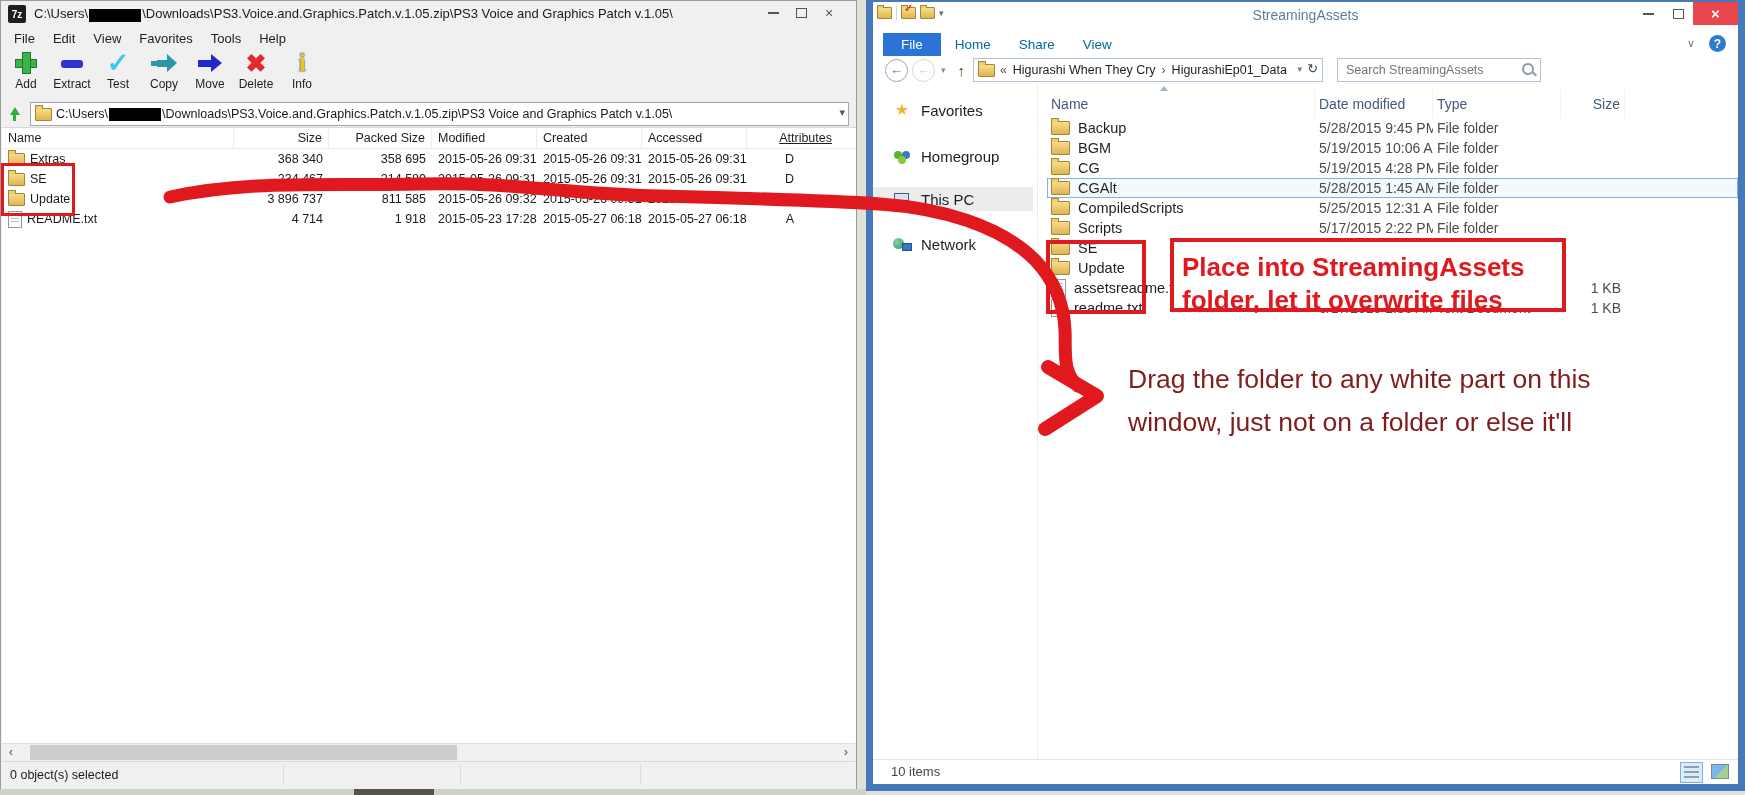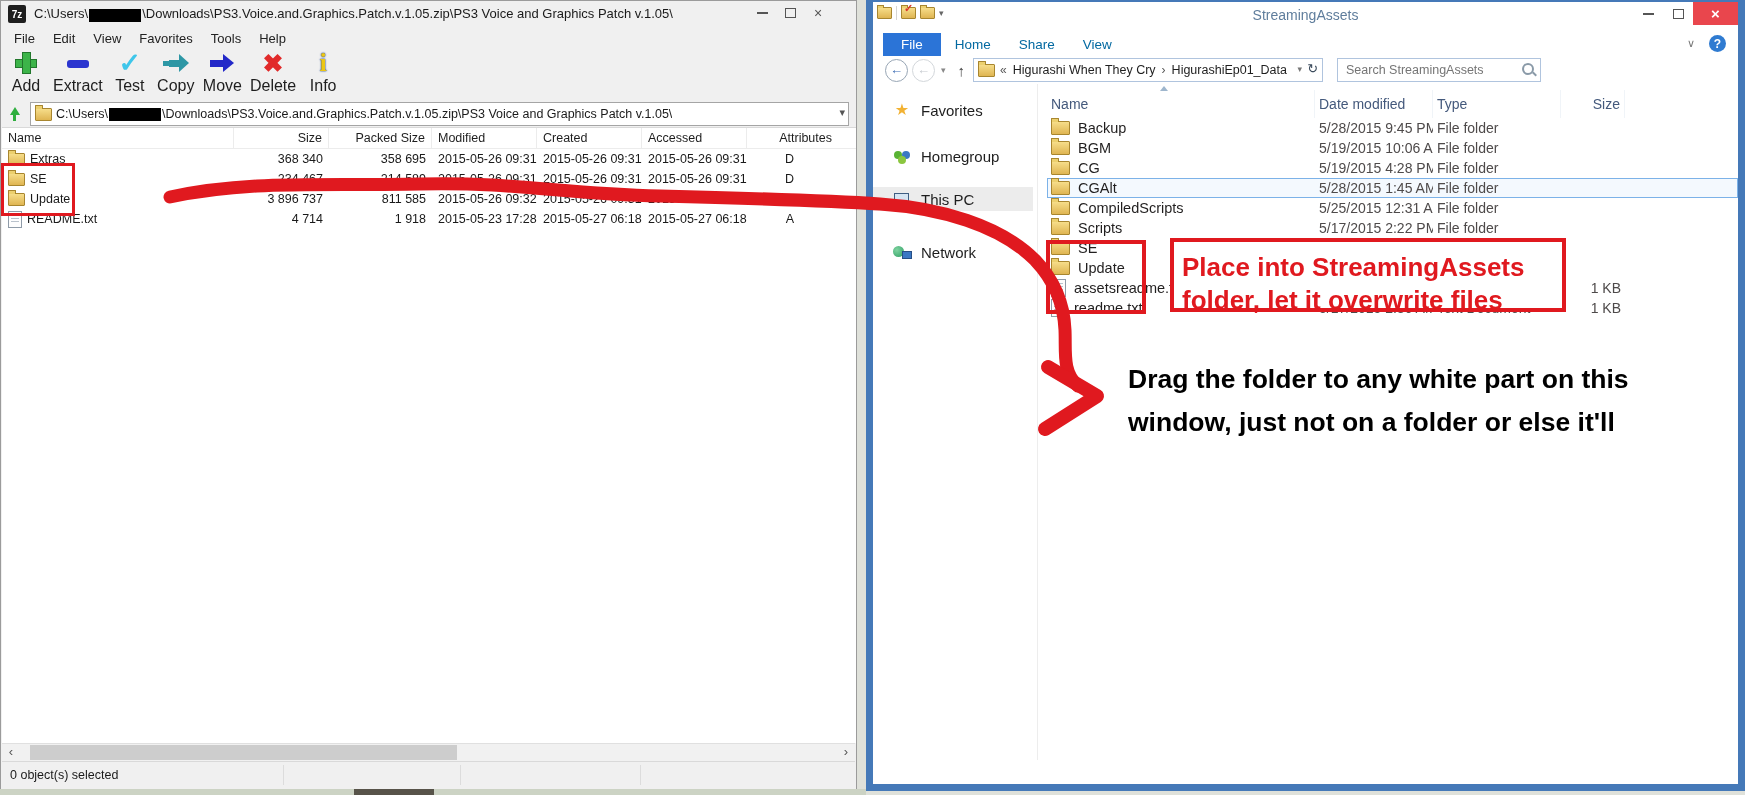--- a/index.html
+++ b/index.html
@@ -1,31 +1,31 @@
 <!DOCTYPE html>
 <html><head>
 <meta charset="utf-8">
 <style>
   html,body{margin:0;padding:0;background:#dfe1da;font-family:"Liberation Sans",sans-serif;}
   #page{position:relative;width:1745px;height:795px;overflow:hidden;background:#dfe1da;}
   
   #zipwin{position:absolute;left:0;top:0;width:857px;height:790px;background:#f0f0f0;border:1px solid #9b9b9b;box-sizing:border-box;}
-  .zip-titlebar{position:absolute;left:0;top:0;right:16px;height:26px;display:flex;align-items:center;}
+  .zip-titlebar{position:absolute;left:0;top:0;right:5px;height:26px;display:flex;align-items:center;}
   .zip-appicon{width:18px;height:18px;background:#1e1e1e;color:#fff;font-size:10px;font-weight:bold;display:flex;align-items:center;justify-content:center;margin:0 8px 0 7px;border-radius:2px;flex:none;}
   .zip-title{font-size:13px;color:#1a1a1a;white-space:nowrap;overflow:hidden;}
   .redact{display:inline-block;width:52px;height:13px;background:#000;vertical-align:middle;margin:0 1px;}
   .capbtns{position:absolute;right:8px;top:2px;display:flex;}
   .capbtn{width:28px;height:20px;display:flex;align-items:center;justify-content:center;color:#555;font-size:14px;}
   .cap-min::before{content:'';display:block;width:11px;height:2px;background:#555;}
   .cap-max::before{content:'';display:block;width:9px;height:8px;border:1.5px solid #555;}
   .zip-menubar{position:absolute;left:0;top:26px;right:0;height:22px;display:flex;align-items:center;padding-left:4px;}
   .zmenu{font-size:13px;color:#222;padding:0 9px;}
   .zip-toolbar{position:absolute;left:2px;top:48px;right:0;height:50px;display:flex;align-items:flex-start;}
   .ztool{min-width:38px;padding:1px 4px;text-align:center;}
-  .ztool .tlabel{font-size:16px;color:#1e1e1e;display:block;margin-top:1px;}
+  .ztool .tlabel{font-size:12px;color:#1e1e1e;display:block;margin-top:1px;}
   .ticon{width:30px;height:26px;position:relative;display:block;margin:0 auto;font-size:24px;line-height:26px;text-align:center;}
   .ticon.add::before{content:'';position:absolute;left:5px;top:10px;width:20px;height:7px;background:#3cb449;box-shadow:0 0 0 1px #22772c;}
   .ticon.add::after{content:'';position:absolute;left:11.5px;top:3px;width:7px;height:20px;background:#3cb449;box-shadow:0 0 0 1px #22772c;}
   .ticon.extract::before{content:'';position:absolute;left:4px;top:10px;width:22px;height:8px;background:#2b35cf;border-radius:3px;}
   .ticon.test{color:#3ec6ea;font-weight:bold;font-size:27px;}
   .ticon.copy::before{content:'';position:absolute;left:8px;top:10px;width:10px;height:7px;background:#2d97a5;box-shadow:-7px 0 0 -1px #2d97a5;}
   .ticon.copy::after{content:'';position:absolute;left:18px;top:4px;border-left:10px solid #2d97a5;border-top:9px solid transparent;border-bottom:9px solid transparent;}
   .ticon.move::before{content:'';position:absolute;left:3px;top:10px;width:13px;height:7px;background:#2328c8;}
   .ticon.move::after{content:'';position:absolute;left:16px;top:4px;border-left:11px solid #2328c8;border-top:9px solid transparent;border-bottom:9px solid transparent;}
   .ticon.delete{color:#e12a2a;font-weight:bold;font-size:25px;}
@@ -35,21 +35,21 @@
   .root-icon::before{content:'';position:absolute;left:3px;top:1px;border-left:5px solid transparent;border-right:5px solid transparent;border-bottom:8px solid #2fae3e;}
   .root-icon::after{content:'';position:absolute;left:6px;top:8px;width:3px;height:7px;background:#2fae3e;}
   .zip-combo{flex:1;height:22px;margin-right:7px;background:#fff;border:1px solid #a5a5a5;display:flex;align-items:center;position:relative;}
   .zip-combo .pathtext{font-size:12.5px;color:#1a1a1a;white-space:nowrap;overflow:hidden;margin-left:4px;margin-right:18px;}
   .combo-drop{position:absolute;right:3px;top:3px;font-size:11px;color:#555;}
   .zip-list{position:absolute;left:1px;top:126px;width:854px;bottom:46px;background:#fff;border-top:1px solid #d9d9d9;}
   .zgrid{display:grid;grid-template-columns:232px 95px 103px 105px 105px 105px 1fr;}
   .zhead{height:20px;border-bottom:1px solid #ececec;}
   .zhead .hc{font-size:12.5px;color:#1e1e1e;border-right:1px solid #ececec;display:flex;align-items:center;padding:0 6px;}
   .zhead .hc.r{justify-content:flex-end;}
-  .zhead .hc.attr{justify-content:flex-end;padding-right:24px;border-right:none;}
+  .zhead .hc.attr{justify-content:flex-end;padding-right:24px;border-right:none;text-decoration:underline;}
   .zrow{height:20px;}
   .zrow .c{font-size:12.5px;color:#1a1a1a;display:flex;align-items:center;padding:0 6px;white-space:nowrap;overflow:hidden;}
   .zrow .c.num{justify-content:flex-end;}
   .zrow .c.attr{justify-content:flex-end;padding-right:62px;}
   .zrow .c.name{gap:5px;padding-left:6px;}
   .fold{width:15px;height:11px;background:linear-gradient(180deg,#f6dd8a,#dfb552);border:1px solid #a8862f;border-radius:1px;position:relative;flex:none;}
   .fold::before{content:'';position:absolute;left:-1px;top:-4px;width:6px;height:3px;background:#ecd06f;border:1px solid #a8862f;border-bottom:none;border-radius:1px 1px 0 0;}
   .doc{width:12px;height:15px;background:#fdfdfd;border:1px solid #8f9ba8;position:relative;flex:none;}
   .doc::before{content:'';position:absolute;left:2px;top:3px;right:2px;height:9px;background:repeating-linear-gradient(#b9c2cc 0 1px,transparent 1px 3px);}
   .zip-hscroll{position:absolute;left:1px;right:1px;bottom:28px;height:17px;background:#f1f1f1;border-top:1px solid #e0e0e0;}
@@ -124,21 +124,21 @@
   .vbtn.on{border:1px solid #7cb0e0;background:#dcebfa;}
   .v-list{width:15px;height:13px;background:repeating-linear-gradient(#8fa0b0 0 2px,transparent 2px 5px);}
   .v-big{width:16px;height:13px;background:linear-gradient(135deg,#7fb4e8 55%,#a8d08a 55%);border:1px solid #6a8aa8;}
   
   #annot-svg{position:absolute;left:0;top:0;z-index:50;pointer-events:none;}
   .redbox{position:absolute;border:3px solid #e0191f;z-index:60;pointer-events:none;}
   .redbox.thick{border-width:4px;}
   #place-box{position:absolute;left:1170px;top:238px;width:396px;height:74px;background:#fff;border:4px solid #e0191f;z-index:60;box-sizing:border-box;padding:9px 8px;}
   #place-box .pl{font-size:26px;font-weight:bold;color:#e0191f;line-height:33px;white-space:nowrap;}
   #drag-text{position:absolute;left:1128px;top:358px;z-index:60;}
-  #drag-text .dl{font-size:26.5px;font-weight:bold;color:#000000;line-height:43px;white-space:nowrap;}
+  #drag-text .dl{font-size:26.5px;font-weight:normal;color:#7f1d1d;line-height:43px;white-space:nowrap;}
   #desk-sliver{position:absolute;left:0;top:789px;width:866px;height:6px;background:#ccd3c4;}
   #desk-blob{position:absolute;left:354px;top:789px;width:80px;height:6px;background:#575349;}
 </style>
 </head>
 <body>
 
 <div id="page">
 
   <div id="zipwin">
     <div class="zip-titlebar">
@@ -326,21 +326,21 @@
             <span>Favorites</span>
           </div>
           <div class="side-item" style="top: 60px;">
             <span class="sicon s-home"></span>
             <span>Homegroup</span>
           </div>
           <div class="side-item hl" style="top: 103px;">
             <span class="sicon s-pc"></span>
             <span>This PC</span>
           </div>
-          <div class="side-item" style="top: 148px; margin-top: 8px;">
+          <div class="side-item" style="top: 148px;">
             <span class="sicon s-net"></span>
             <span>Network</span>
           </div>
         </div>
       <div class="ex-files">
         <div class="ex-grid ex-head" id="ex-head">
             <span class="caret-up"></span>
             <span class="hc ">Name</span>
             <span class="hc ">Date modified</span>
             <span class="hc ">Type</span>
@@ -432,20 +432,31 @@
               <span class="c name">
                 <span class="doc lg"></span>
                 <span>readme.txt</span>
               </span>
               <span class="c meta">5/17/2015 2:30 AM</span>
               <span class="c meta">Text Document</span>
               <span class="c meta r">1 KB</span>
             </div>
           </div>
       </div>
+    </div>
+    <div class="ex-status">
+      <span class="stext">10 items</span>
+      <span class="viewbtns">
+        <span class="vbtn on">
+            <span class="v-list"></span>
+          </span>
+        <span class="vbtn">
+            <span class="v-big"></span>
+          </span>
+      </span>
     </div>
   </div>
 
   <svg id="annot-svg" width="1745" height="795" viewBox="0 0 1745 795">
     <path d="M 170 197 C 250 180, 320 186, 420 184 C 520 182, 560 194, 660 196 C 740 198, 820 200, 880 204 C 940 208, 1000 225, 1035 260 C 1055 281, 1064 305, 1065 330 C 1066 352, 1062 372, 1078 386" fill="none" stroke="#e0191f" stroke-width="13" stroke-linecap="round"></path>
     <path d="M 1048 367 L 1097 396 L 1045 429" fill="none" stroke="#e0191f" stroke-width="14" stroke-linecap="round" stroke-linejoin="round"></path>
   </svg>
   <div class="redbox" style="left:1px;top:163px;width:68px;height:47px;"></div>
   <div class="redbox thick" style="left:1046px;top:240px;width:92px;height:66px;"></div>
   <div id="place-box">

